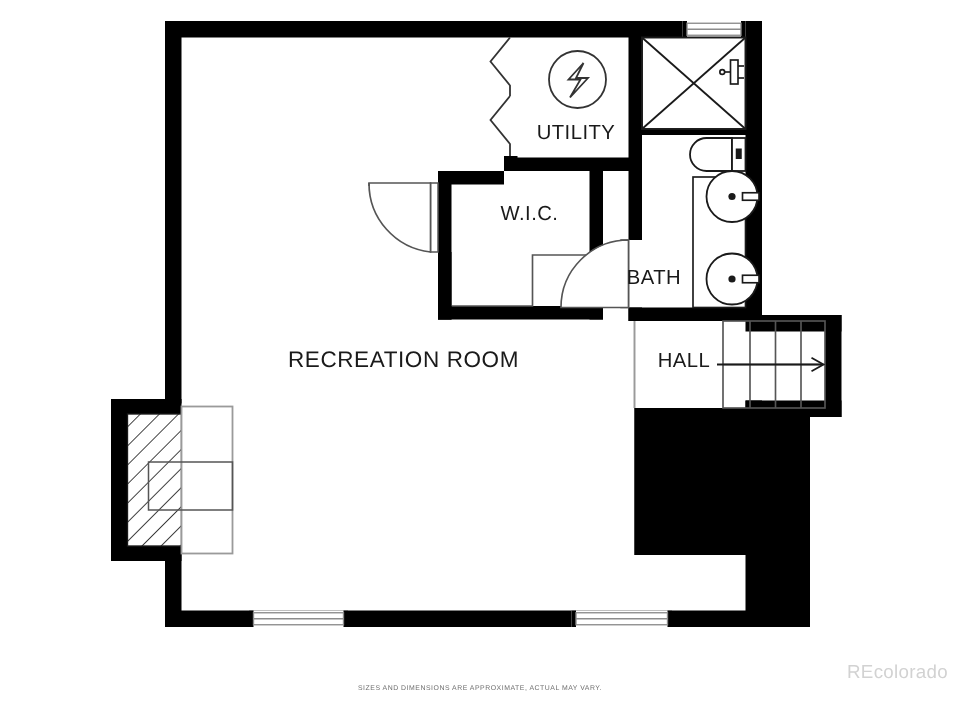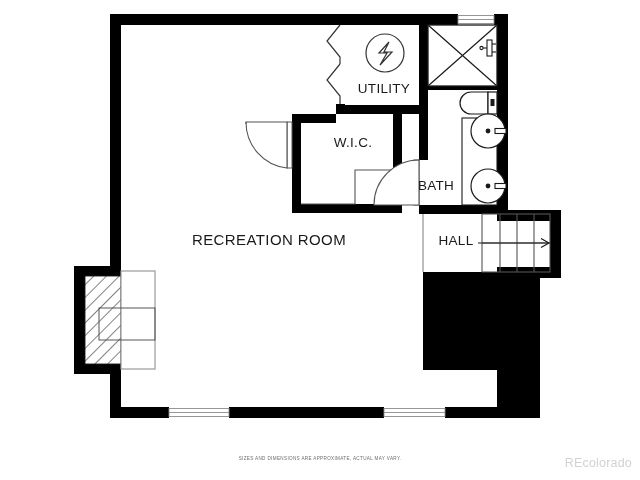--- a/index.html
+++ b/index.html
@@ -43,21 +43,21 @@
     text-align: center;
     font-family: "Liberation Sans", sans-serif;
     font-size: 4.6px;
     letter-spacing: 0.35px;
     color: #6e6e6e;
     white-space: nowrap;
   }
   .watermark {
     position: absolute;
     right: 8px;
-    bottom: 10px;
+    bottom: 25px;
     font-family: "Liberation Sans", sans-serif;
     font-size: 12.5px;
     color: #d2d2d2;
     letter-spacing: 0.2px;
     user-select: none;
   }
 </style>
 </head>
 <body>
 

